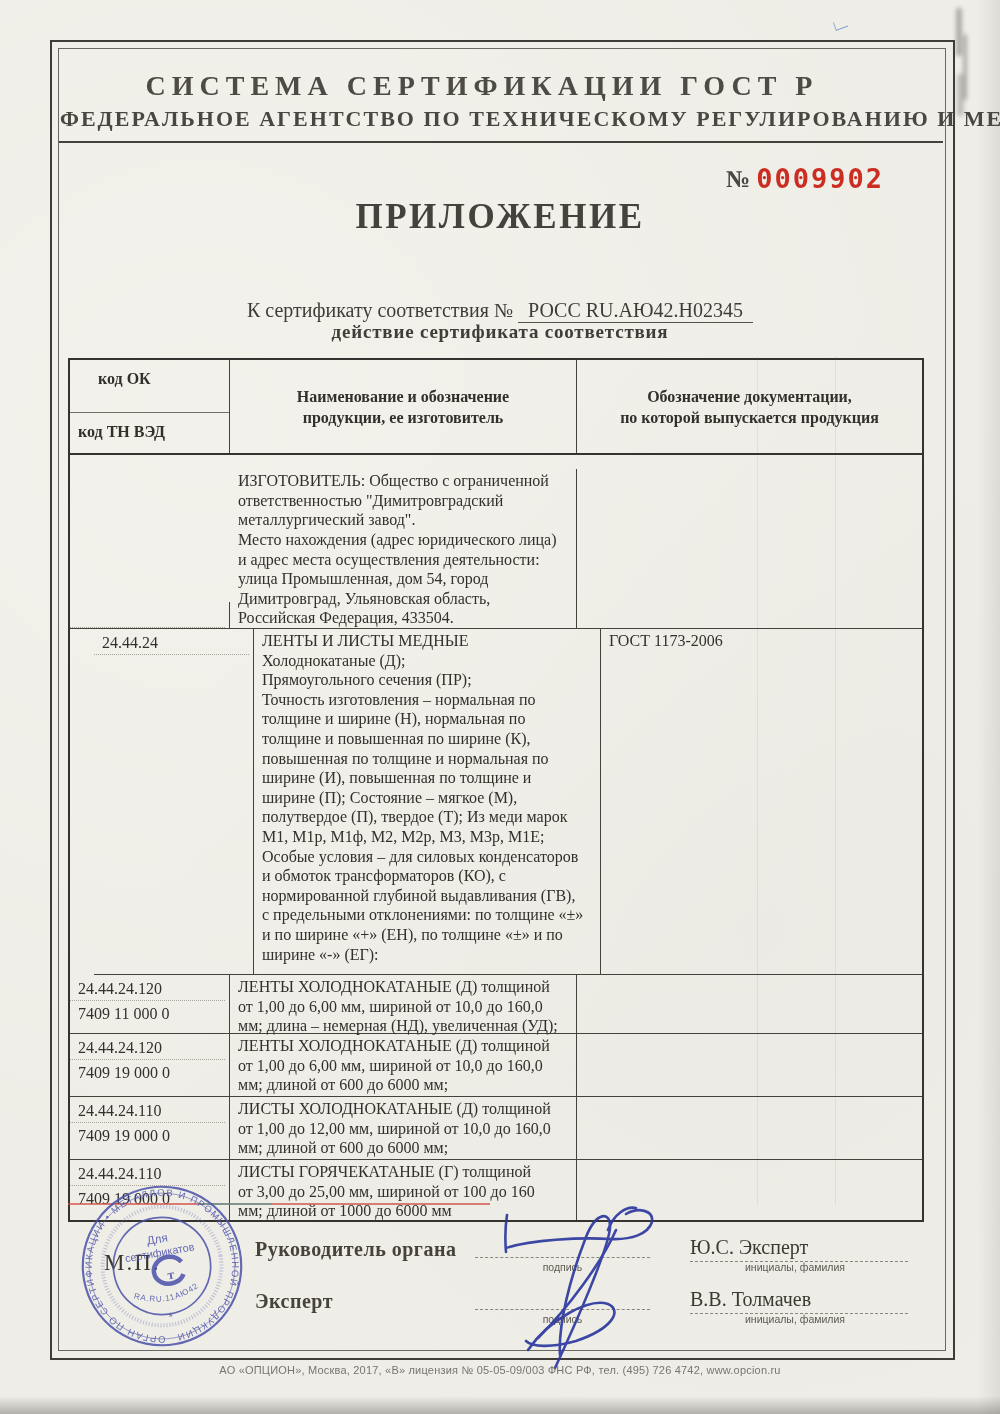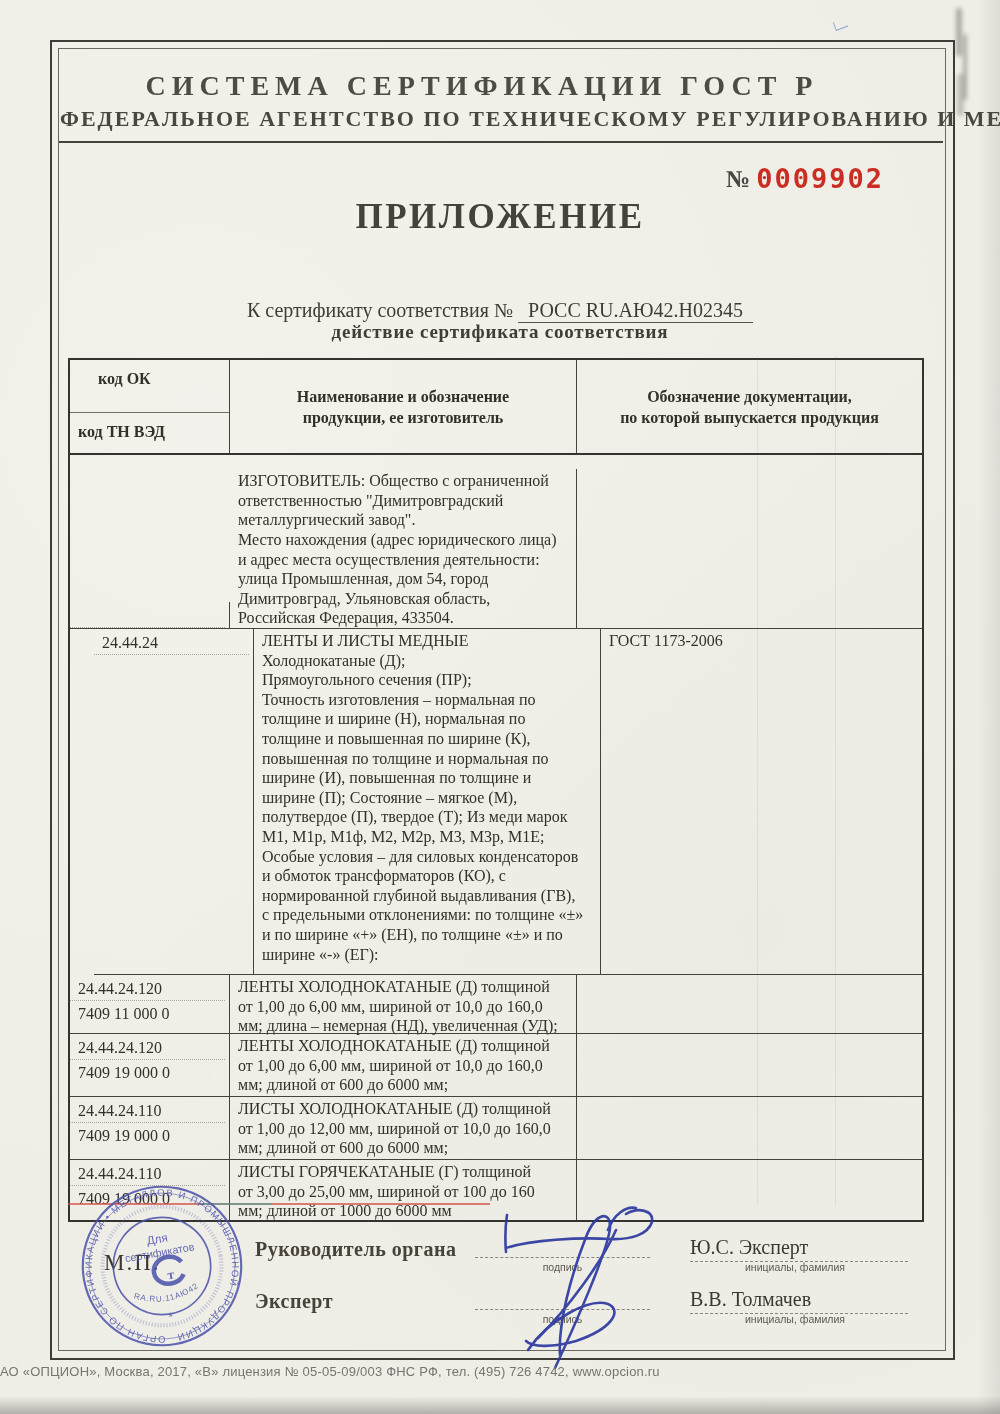--- a/index.html
+++ b/index.html
@@ -75,22 +75,22 @@
     border-bottom:1.4px dashed #8a867d; padding-bottom:2px;}
   .name2{position:absolute; left:690px; top:1288px; width:218px; font-size:20px; color:#3c3931;
     border-bottom:1.4px dashed #8a867d; padding-bottom:2px;}
   .namecap1{position:absolute; left:745px; top:1261px;}
   .namecap2{position:absolute; left:745px; top:1313px;}
   .mp{position:absolute; left:104px; top:1250px; font-size:23px; color:#3a372f; letter-spacing:2px;}
 
   .stamp{position:absolute; left:72px; top:1176px; width:180px; height:180px; transform:rotate(-10deg); opacity:.85;}
   .sig-ink{position:absolute; left:450px; top:1190px; width:260px; height:210px;}
 
-  .footer{position:absolute; left:0; top:1364px; width:1000px; 
-    font-family:"Liberation Sans", sans-serif; font-size:13px; color:#77756f; letter-spacing:0.2px;}
+  .footer{position:absolute; left:0; top:1364px; width:1000px; text-align:center;
+    font-family:"Liberation Sans", sans-serif; font-size:11px; color:#77756f; letter-spacing:0.2px;}
 
   
   .streak{position:absolute; background:rgba(70,66,60,.38); filter:blur(2px); border-radius:2px;}
   .s1{left:956px; top:8px;  width:6px; height:48px;}
   .s2{left:963px; top:34px; width:4px; height:66px;}
   .s3{left:957px; top:74px; width:7px; height:42px; opacity:.7;}
   .bottom-band{position:absolute; left:0; top:1396px; width:1000px; height:18px;
     background:linear-gradient(to bottom, rgba(110,108,102,0), rgba(105,103,97,0.45));}
   .right-band{position:absolute; left:978px; top:0; width:22px; height:1414px;
     background:linear-gradient(to right, rgba(0,0,0,0), rgba(90,88,84,0.12));}

